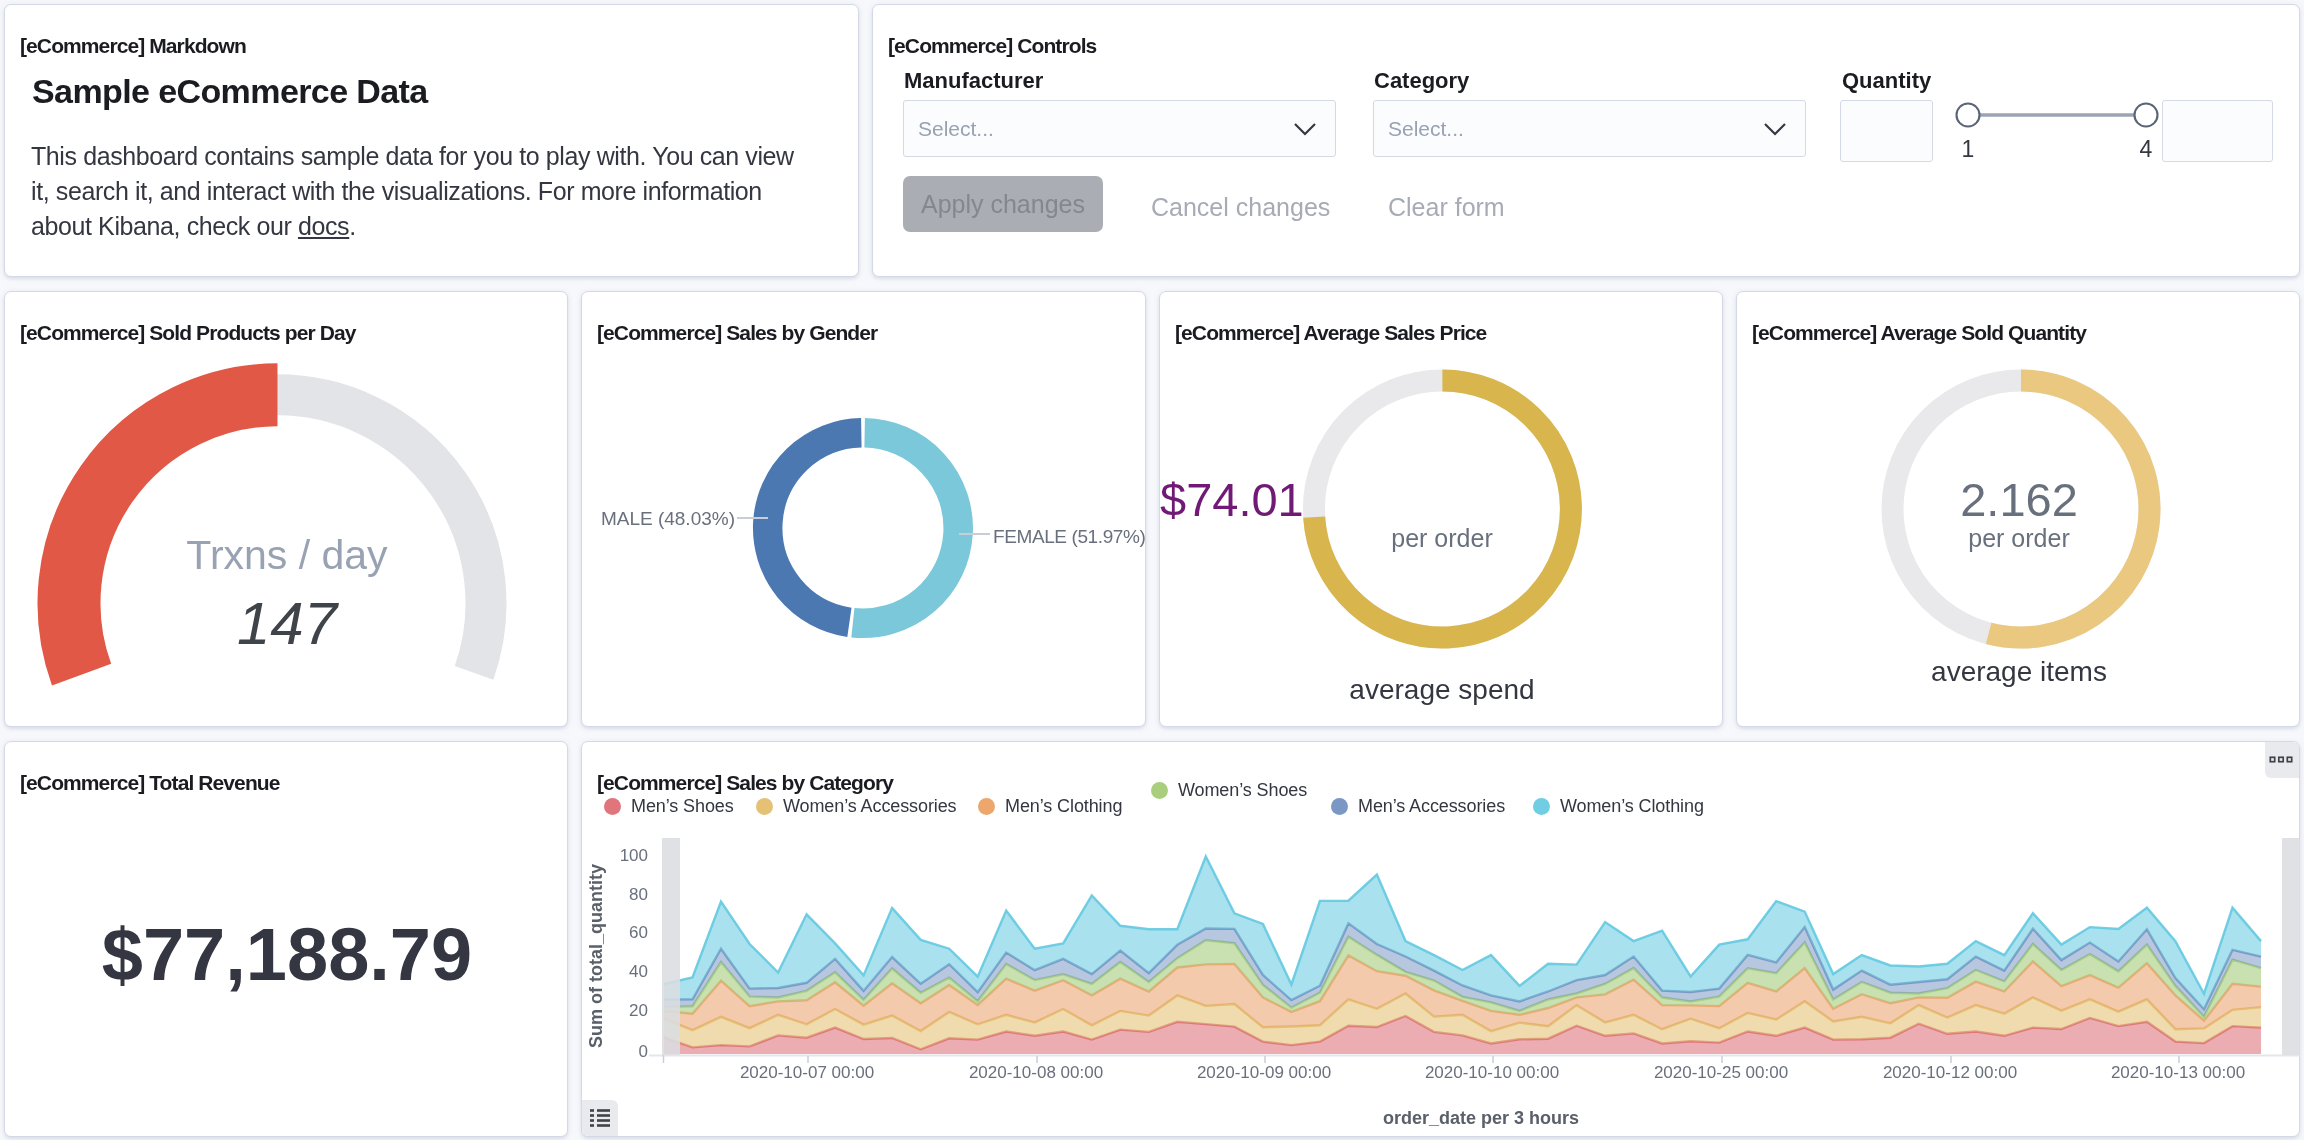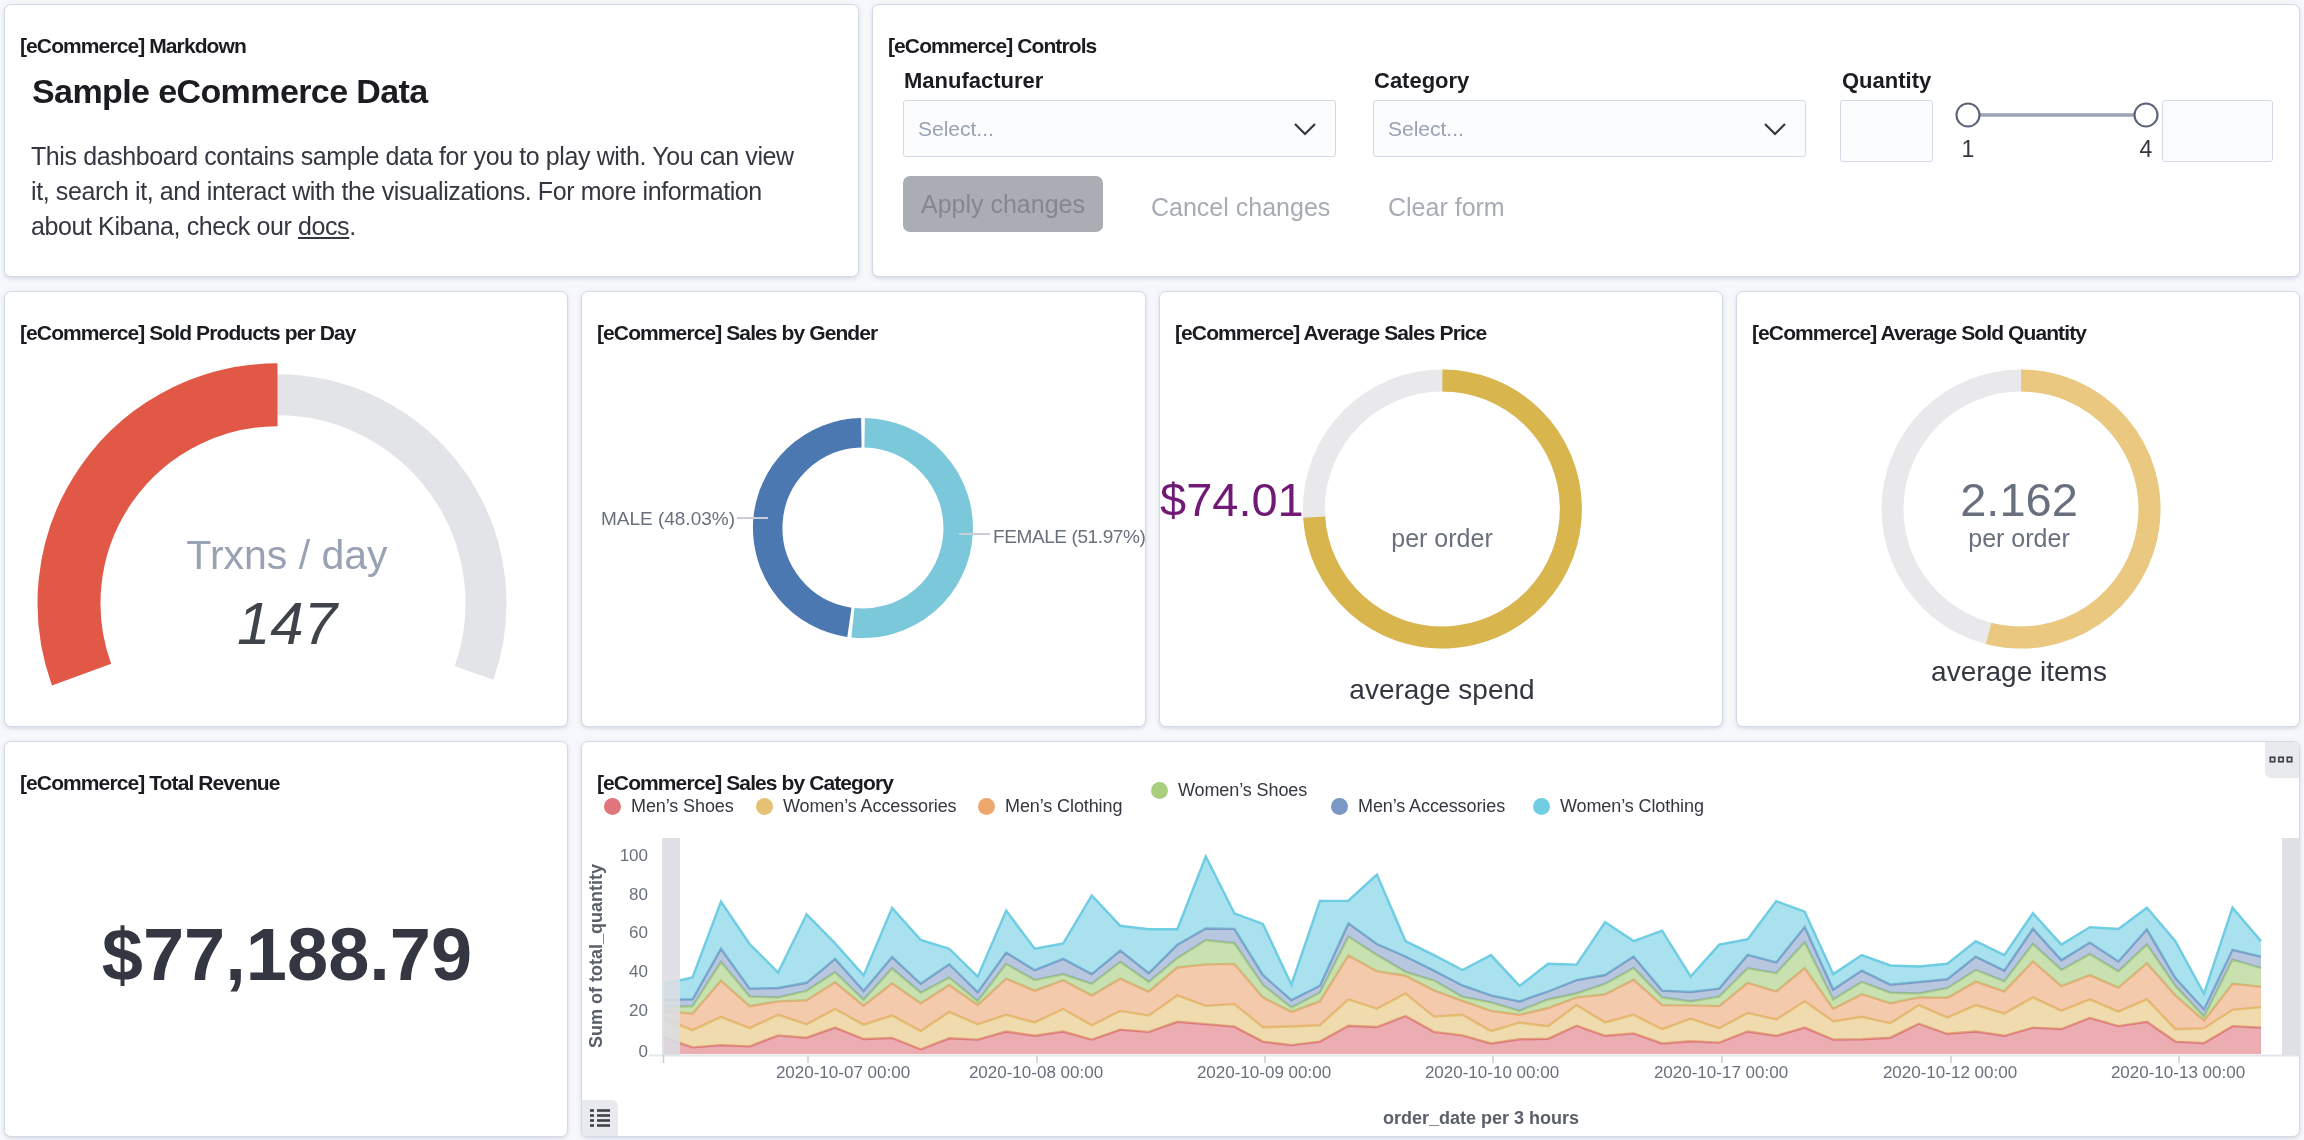--- a/index.html
+++ b/index.html
@@ -177,25 +177,25 @@
     <span class="lt">Women’s Shoes</span>
   </div>
 <div class="leg" style="left:1331px;top:794px;">
     <span class="dot" style="background:#7B97C3"></span>
     <span class="lt">Men’s Accessories</span>
   </div>
 <div class="leg" style="left:1533px;top:794px;">
     <span class="dot" style="background:#70CDE2"></span>
     <span class="lt">Women’s Clothing</span>
   </div>
-<div class="xt" style="left:728px;top:1063px;">2020-10-07 00:00</div>
+<div class="xt" style="left:692px;top:1063px;">2020-10-07 00:00</div>
 <div class="xt" style="left:921px;top:1063px;">2020-10-08 00:00</div>
 <div class="xt" style="left:1149px;top:1063px;">2020-10-09 00:00</div>
 <div class="xt" style="left:1377px;top:1063px;">2020-10-10 00:00</div>
-<div class="xt" style="left:1606px;top:1063px;">2020-10-17 00:00</div>
+<div class="xt" style="left:1606px;top:1063px;">2020-10-25 00:00</div>
 <div class="xt" style="left:1835px;top:1063px;">2020-10-12 00:00</div>
 <div class="xt" style="left:2063px;top:1063px;">2020-10-13 00:00</div>
 <div class="yt" style="right:1656px;top:1042px;">0</div>
 <div class="yt" style="right:1656px;top:1001px;">20</div>
 <div class="yt" style="right:1656px;top:962px;">40</div>
 <div class="yt" style="right:1656px;top:923px;">60</div>
 <div class="yt" style="right:1656px;top:885px;">80</div>
 <div class="yt" style="right:1656px;top:846px;">100</div>
 
 </body></html>

